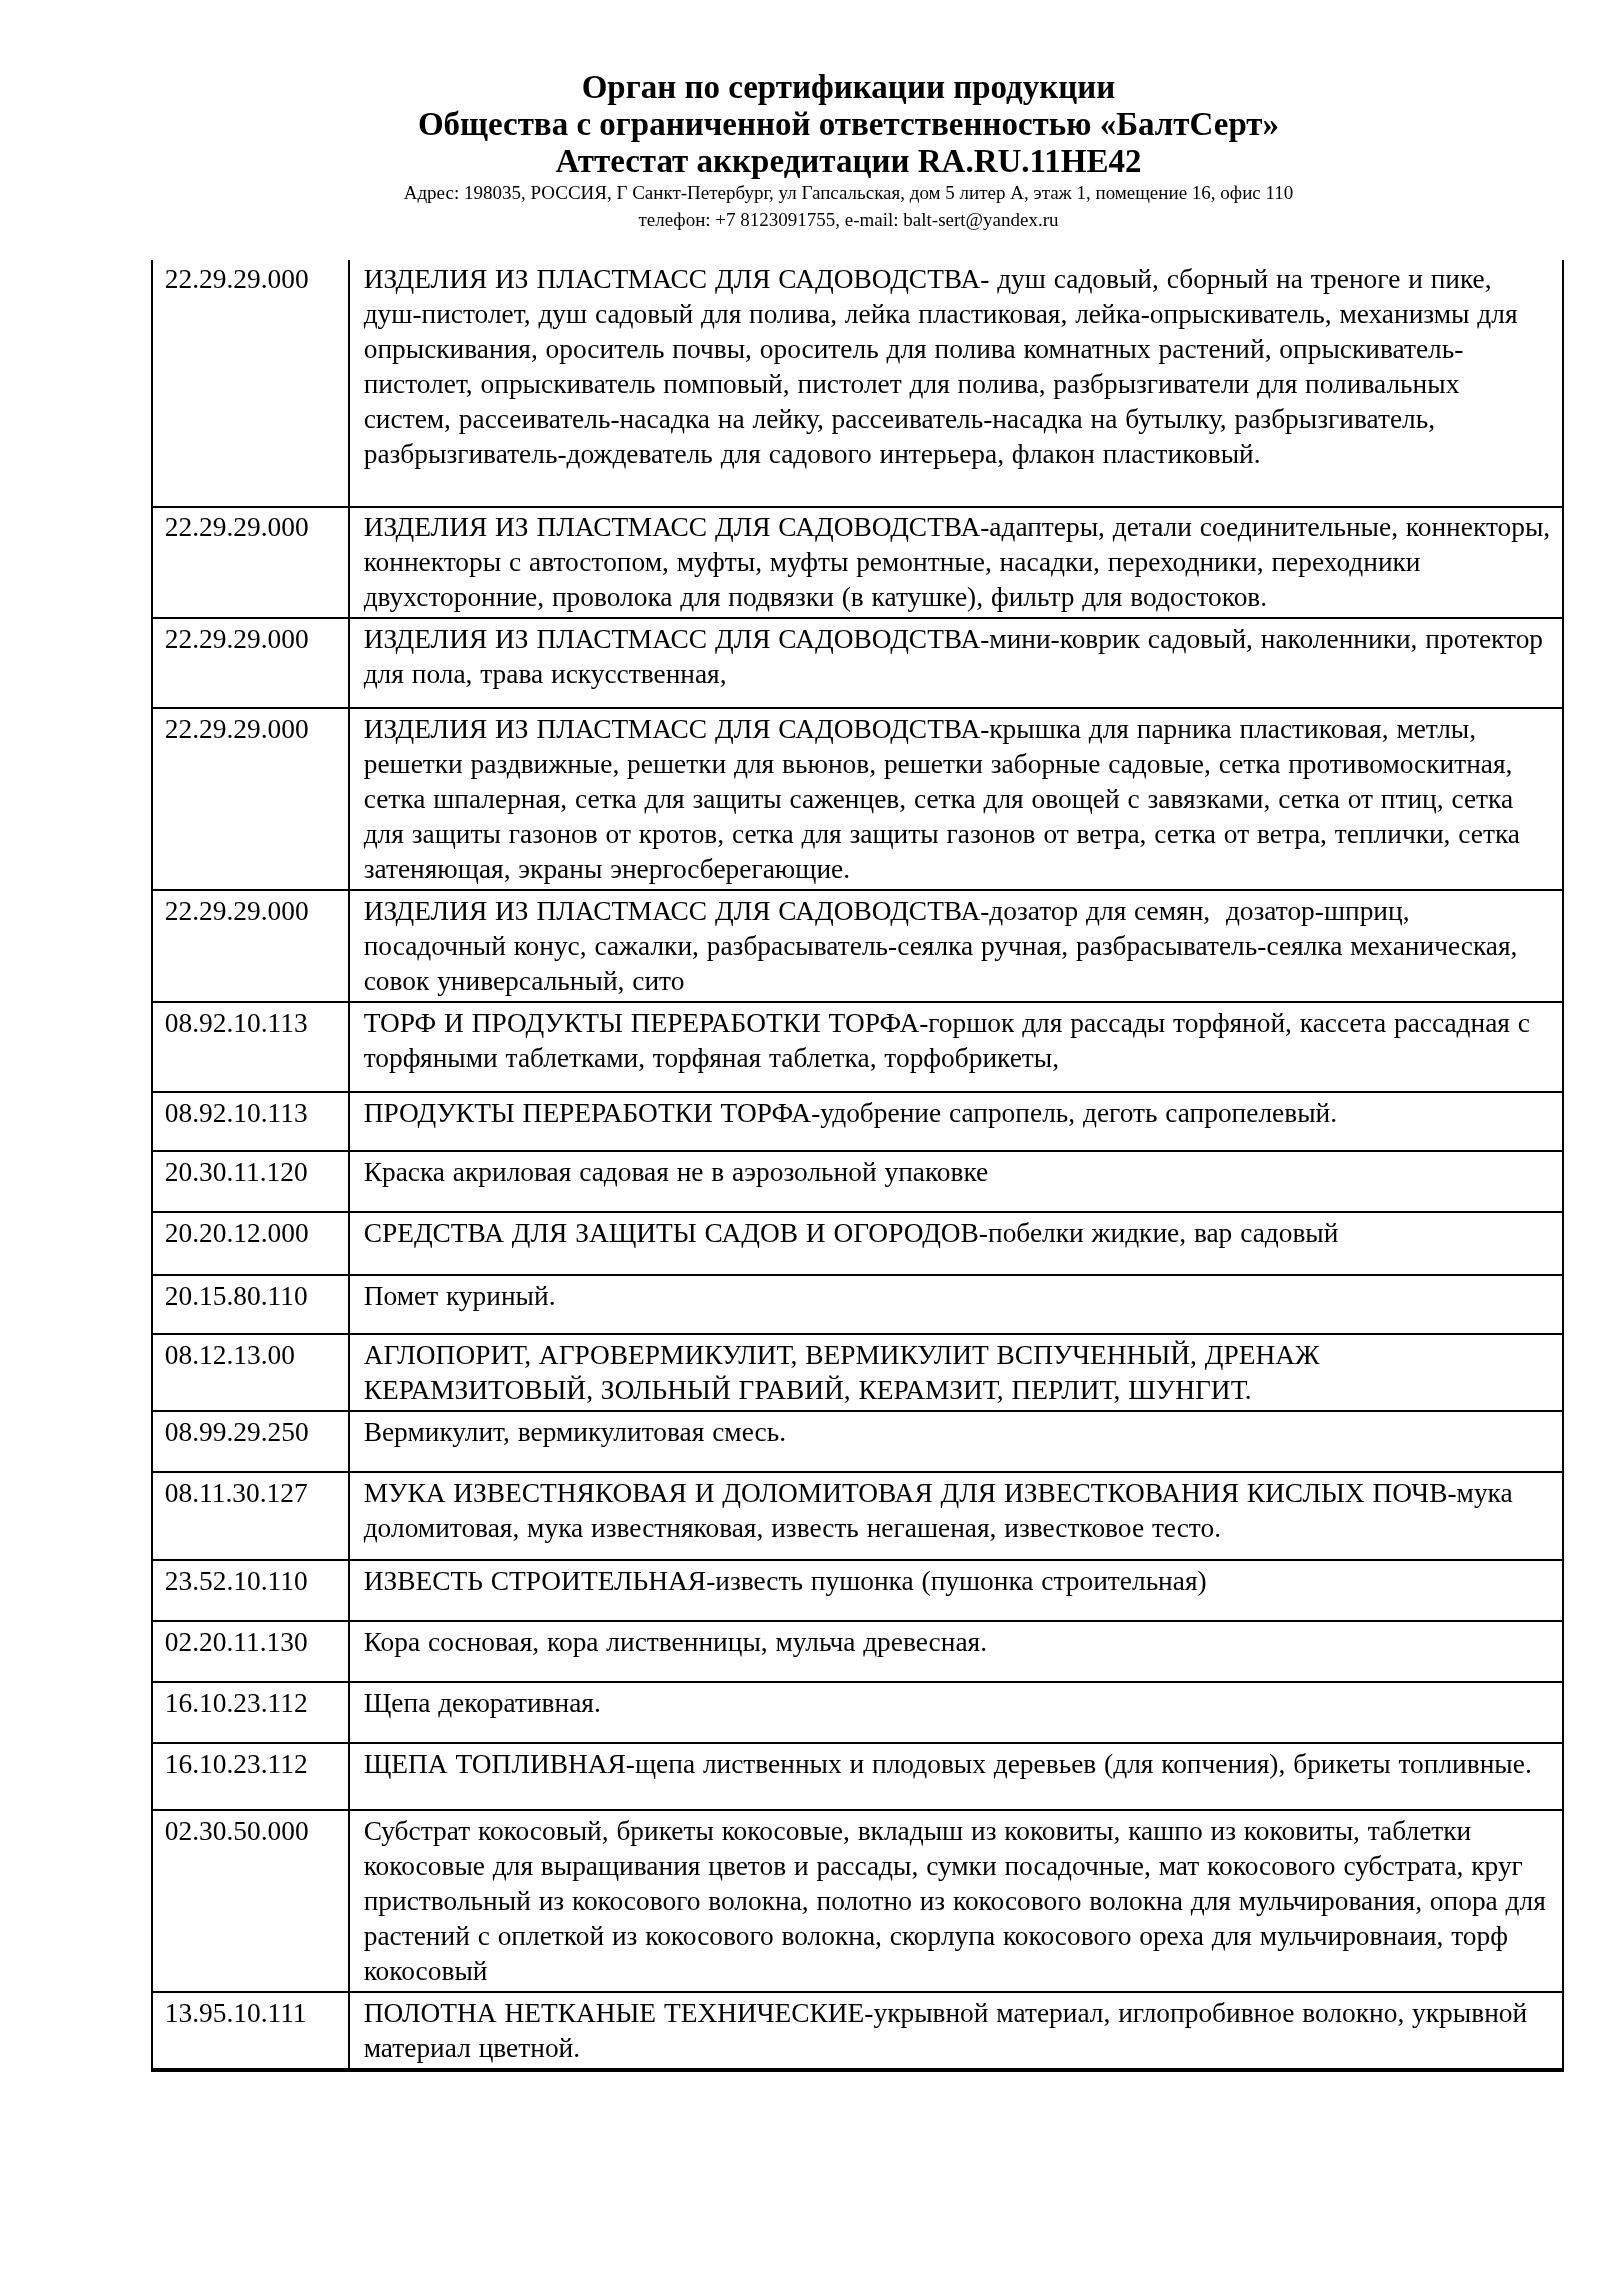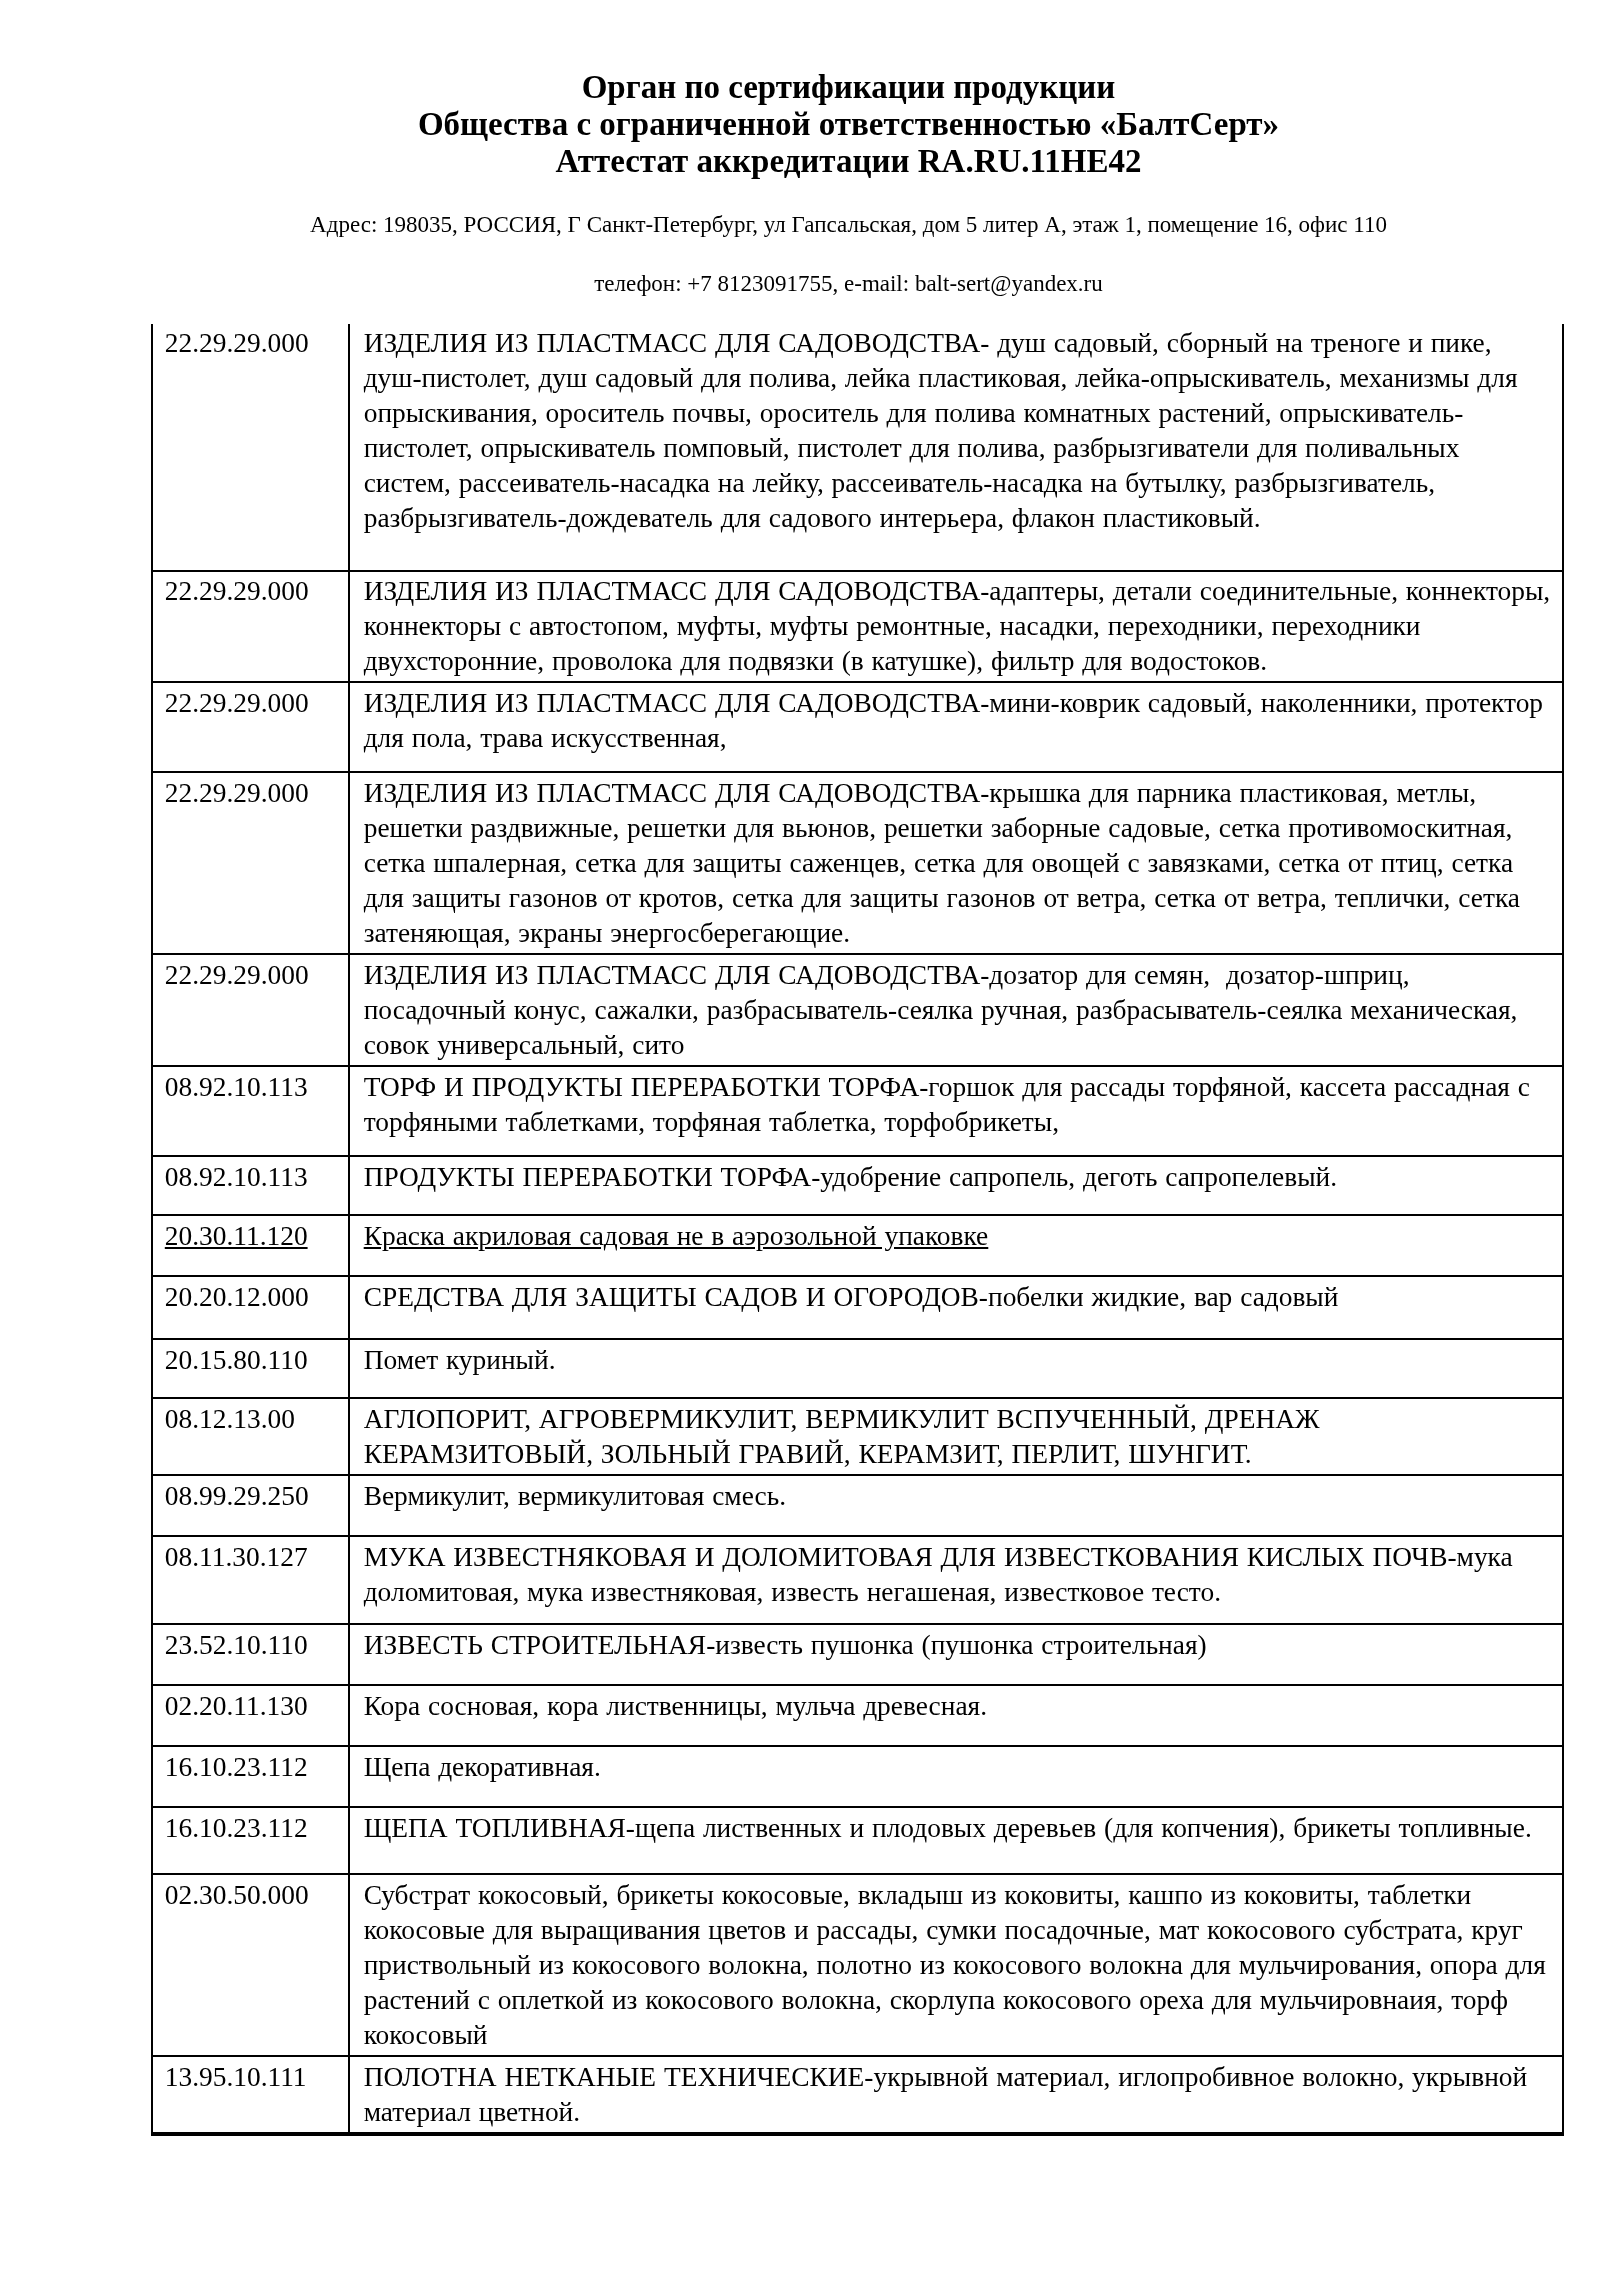--- a/index.html
+++ b/index.html
@@ -19,23 +19,22 @@
     margin: 69px 0 0 76px;
     width: 1545px;
     text-align: center;
   }
   .header .org-line {
     font-size: 33px;
     line-height: 37px;
     font-weight: bold;
   }
   .header .contact-line {
-    font-size: 23px;
+    font-size: 19px;
     line-height: 26.5px;
-    margin-top: 32px;
   }
   table.products {
     border-collapse: collapse;
     table-layout: fixed;
     margin: 26.5px 0 0 151px;
     width: 1411px;
     border-bottom: 4.9px solid #000;
   }
   col.c1 { width: 197px; }
   col.c2 { width: 1214px; }
@@ -51,21 +50,21 @@
   tr + tr td { border-top: 2.9px solid #000; }
   td.desc { padding-left: 13.7px; }
   
   #rows tr:nth-child(1)  { height: 247px; }
   #rows tr:nth-child(2)  { height: 102px; }
   #rows tr:nth-child(3)  { height: 90px;  }
   #rows tr:nth-child(4)  { height: 169px; }
   #rows tr:nth-child(5)  { height: 106px; }
   #rows tr:nth-child(6)  { height: 90px;  }
   #rows tr:nth-child(7)  { height: 59px;  }
-  #rows tr:nth-child(8)  { height: 61px; text-decoration: underline;  }
+  #rows tr:nth-child(8)  { height: 61px;  }
   #rows tr:nth-child(9)  { height: 63px;  }
   #rows tr:nth-child(10) { height: 59px;  }
   #rows tr:nth-child(11) { height: 72px; margin-top: 48px;  }
   #rows tr:nth-child(12) { height: 61px;  }
   #rows tr:nth-child(13) { height: 88px; }
   #rows tr:nth-child(14) { height: 61px;  }
   #rows tr:nth-child(15) { height: 61px; border-radius: 22px;  }
   #rows tr:nth-child(16) { height: 61px;  }
   #rows tr:nth-child(17) { height: 67px;  }
   #rows tr:nth-child(18) { height: 173px; }

